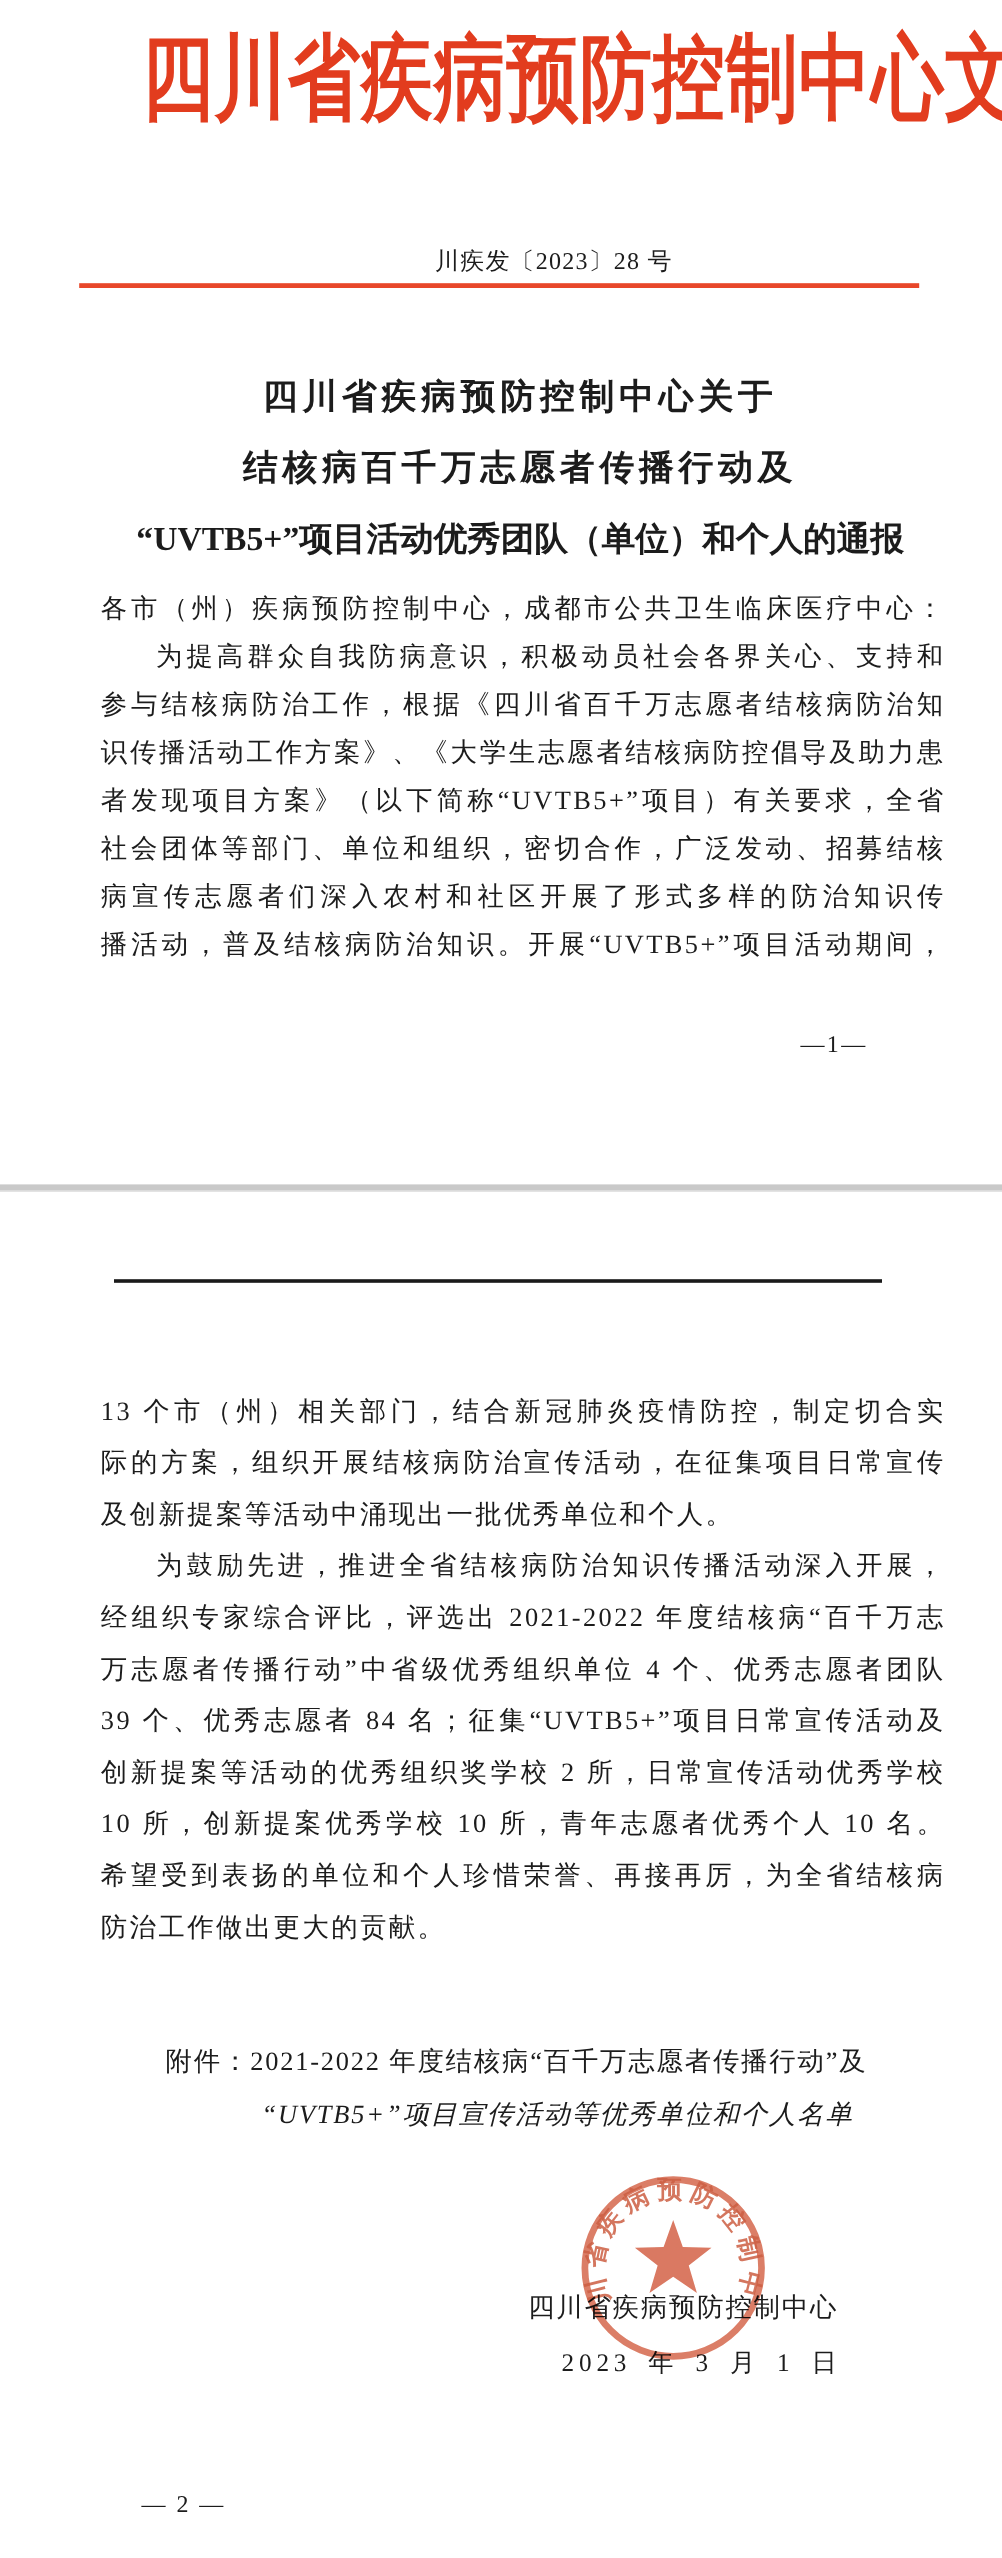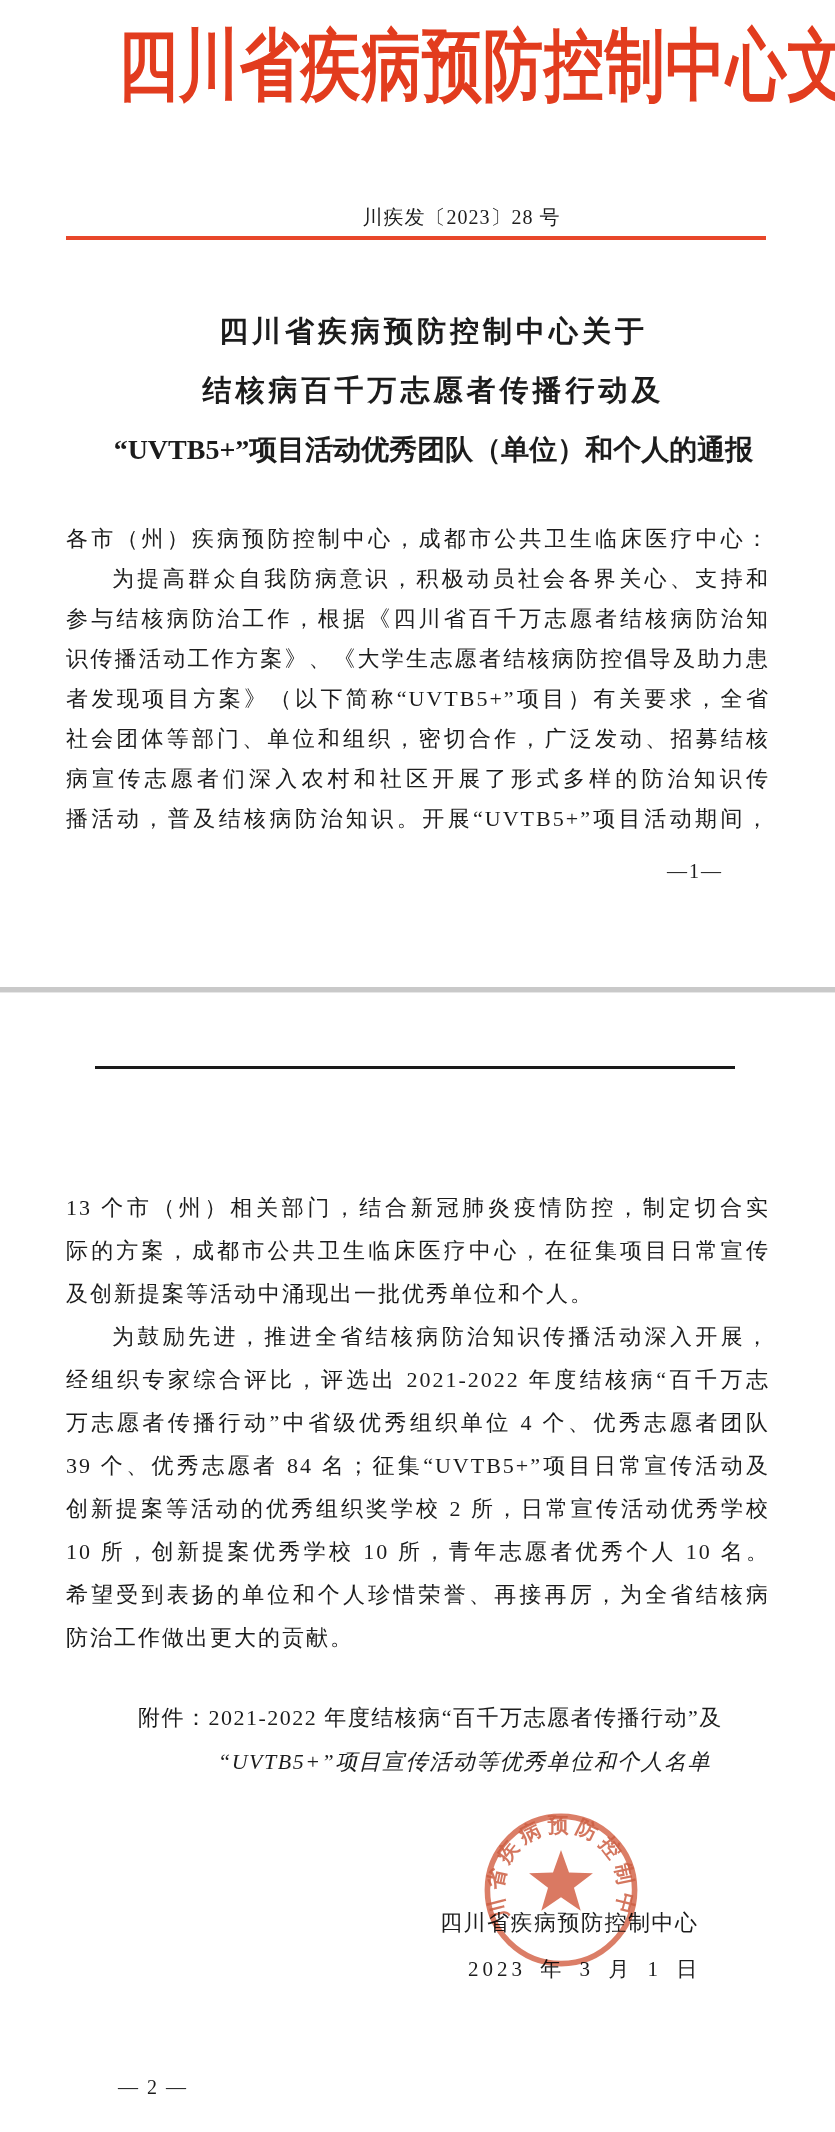--- a/index.html
+++ b/index.html
@@ -18,21 +18,21 @@
   .letterhead{position:absolute;top:22px;left:0;width:835px;text-align:center;white-space:nowrap;}
   .letterhead-inner{
     display:inline-block;font-size:78px;font-weight:bold;color:var(--red-header);
     transform:scaleX(0.77);transform-origin:50% 50%;letter-spacing:1px;line-height:88px;
   }
   .doc-no{position:absolute;top:204px;left:0;width:835px;text-align:center;font-size:20px;letter-spacing:1px;padding-left:44px;}
   .red-rule{position:absolute;top:236px;left:66px;width:700px;height:4px;background:var(--red-rule);}
   .title{position:absolute;top:286px;left:0;width:835px;text-align:center;font-weight:bold;margin:16px;}
   .title-line{font-size:29px;letter-spacing:4px;line-height:59px;}
   .title-line.t3{font-size:28px;letter-spacing:0;}
-  .body-block{position:absolute;left:66px;width:704px;font-size:22px;margin-top:32px;}
+  .body-block{position:absolute;left:84px;width:704px;font-size:22px;}
   .body1{top:487px;}
   .body1 .ln{height:40px;line-height:40px;}
   .body2{top:1154px;}
   .body2 .ln{height:43px;line-height:43px;}
   .ln{letter-spacing:2px;white-space:nowrap;}
   .ln.fill{white-space:normal;text-align:justify;text-align-last:justify;}
   .ln.indent{text-indent:46px;}
   .pageno{font-size:20px;letter-spacing:2px;}
   .pageno1{position:absolute;top:860px;right:112px;}
   .pageno2{position:absolute;top:2076px;left:118px;}
@@ -80,21 +80,21 @@
     <div class="pageno pageno1">—1—</div>
   </section>
 
   <div class="page-divider"></div>
 
   <section>
     <div class="black-rule"></div>
 
     <div class="body-block body2">
       <div class="ln fill">13 个市（州）相关部门，结合新冠肺炎疫情防控，制定切合实</div>
-      <div class="ln fill">际的方案，成都市公共卫生临床医疗中心，在征集项目日常宣传</div>
+      <div class="ln fill">际的方案，组织开展结核病防治宣传活动，在征集项目日常宣传</div>
       <div class="ln">及创新提案等活动中涌现出一批优秀单位和个人。</div>
       <div class="ln fill indent">为鼓励先进，推进全省结核病防治知识传播活动深入开展，</div>
       <div class="ln fill">经组织专家综合评比，评选出 2021-2022 年度结核病“百千万志</div>
       <div class="ln fill">万志愿者传播行动”中省级优秀组织单位 4 个、优秀志愿者团队</div>
       <div class="ln fill">39 个、优秀志愿者 84 名；征集“UVTB5+”项目日常宣传活动及</div>
       <div class="ln fill">创新提案等活动的优秀组织奖学校 2 所，日常宣传活动优秀学校</div>
       <div class="ln fill">10 所，创新提案优秀学校 10 所，青年志愿者优秀个人 10 名。</div>
       <div class="ln fill">希望受到表扬的单位和个人珍惜荣誉、再接再厉，为全省结核病</div>
       <div class="ln">防治工作做出更大的贡献。</div>
     </div>

